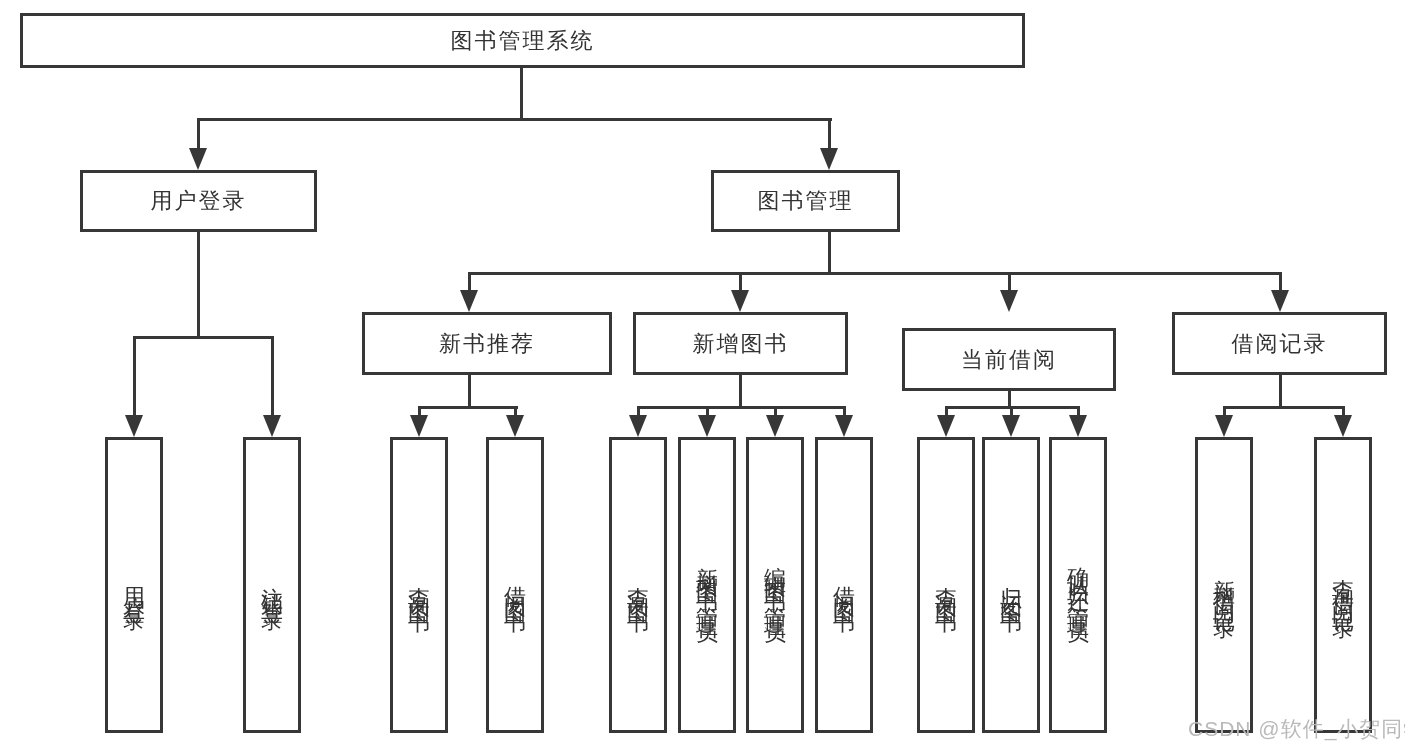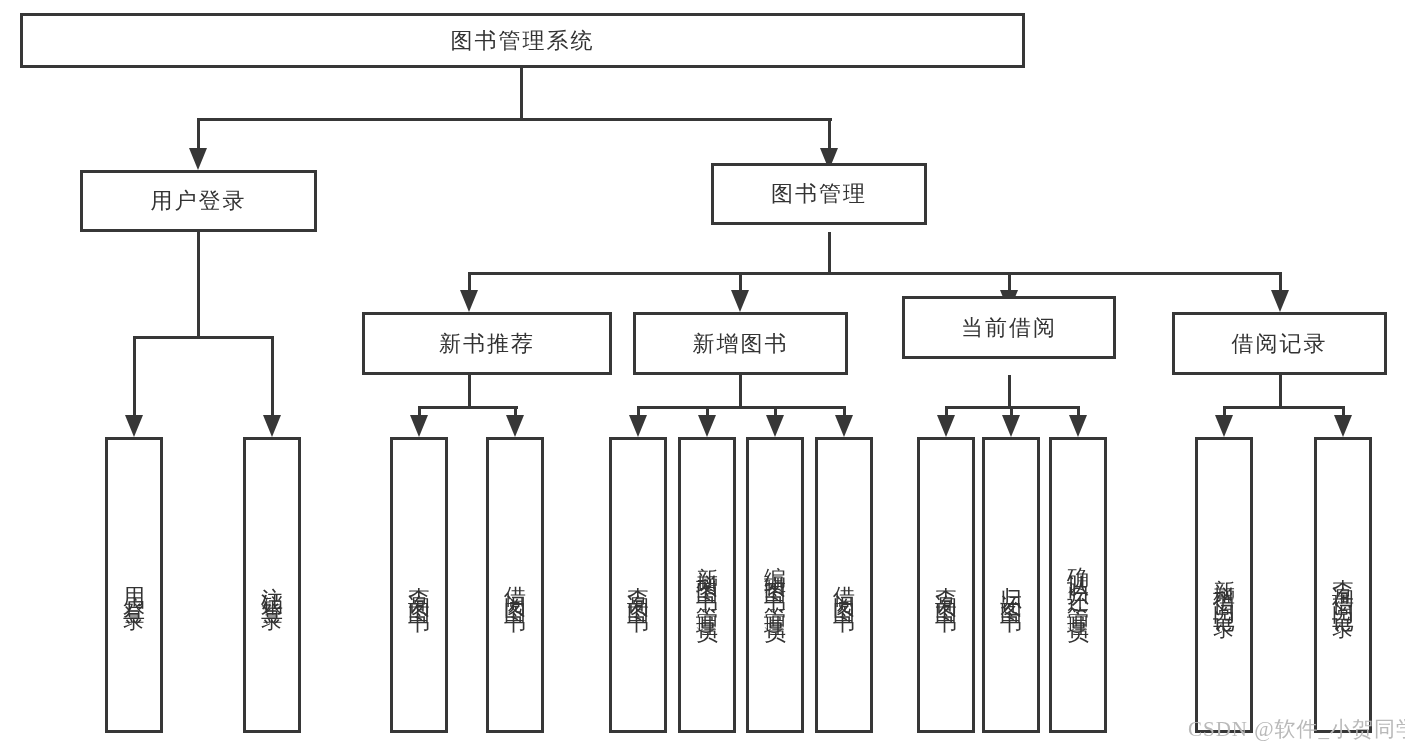--- a/index.html
+++ b/index.html
@@ -1,18 +1,18 @@
 <!DOCTYPE html>
 <html><head>
 <meta charset="utf-8">
 <style>
   html,body{margin:0;padding:0;background:#fff;}
   #stage{
     position:relative;width:1405px;height:747px;background:#fff;overflow:hidden;
-    font-family:Liberation Serif, serif;color:#333;
+    font-family:Liberation Sans, sans-serif;color:#333;
   }
   .box{
     position:absolute;box-sizing:border-box;border:3px solid #373737;background:#fff;
     display:flex;align-items:center;justify-content:center;
     font-size:22px;letter-spacing:2px;color:#333;z-index:2;
   }
   .vbox{
     position:absolute;box-sizing:border-box;border:3px solid #373737;background:#fff;
     top:437px;width:58px;height:296px;
     writing-mode:vertical-rl;text-orientation:mixed;
@@ -94,31 +94,31 @@
   <div class="arrow" style="left:1215px;top:415px;"></div>
   <div class="arrow" style="left:1334px;top:415px;"></div>
 
   <div class="box" style="left:20px;top:13px;width:1005px;height:55px;">
     <span>图书管理系统</span>
   </div>
 
   <div class="box" style="left:80px;top:170px;width:237px;height:62px;">
     <span>用户登录</span>
   </div>
-  <div class="box" style="left:711px;top:163px;width:216px;height:62px;">
+  <div class="box" style="left:711px;top:170px;width:189px;height:62px;">
     <span>图书管理</span>
   </div>
 
   <div class="box" style="left:362px;top:312px;width:250px;height:63px;">
     <span>新书推荐</span>
   </div>
   <div class="box" style="left:633px;top:312px;width:215px;height:63px;">
     <span>新增图书</span>
   </div>
-  <div class="box" style="left:902px;top:296px;width:214px;height:63px;">
+  <div class="box" style="left:902px;top:328px;width:214px;height:63px;">
     <span>当前借阅</span>
   </div>
   <div class="box" style="left:1172px;top:312px;width:215px;height:63px;">
     <span>借阅记录</span>
   </div>
 
   <div class="vbox" style="left:105px;">
       <span>用户登录</span>
     </div>
   <div class="vbox" style="left:243px;">

